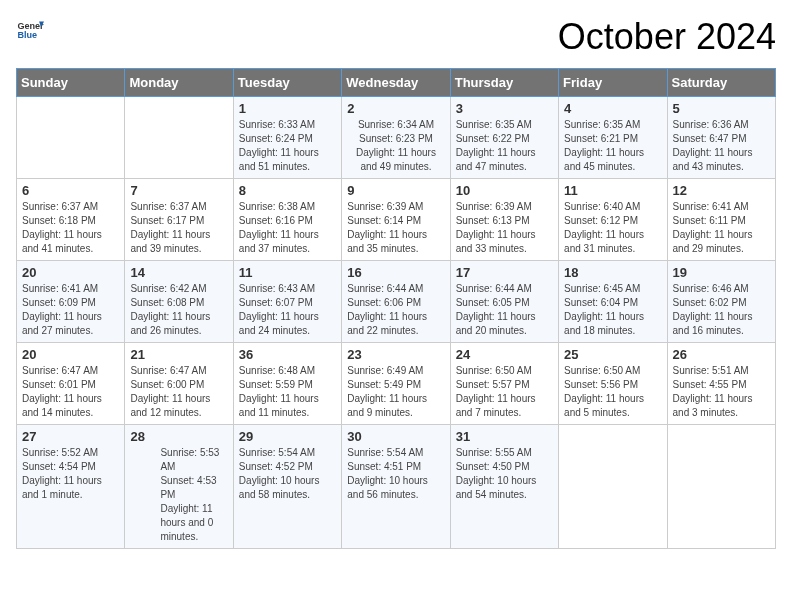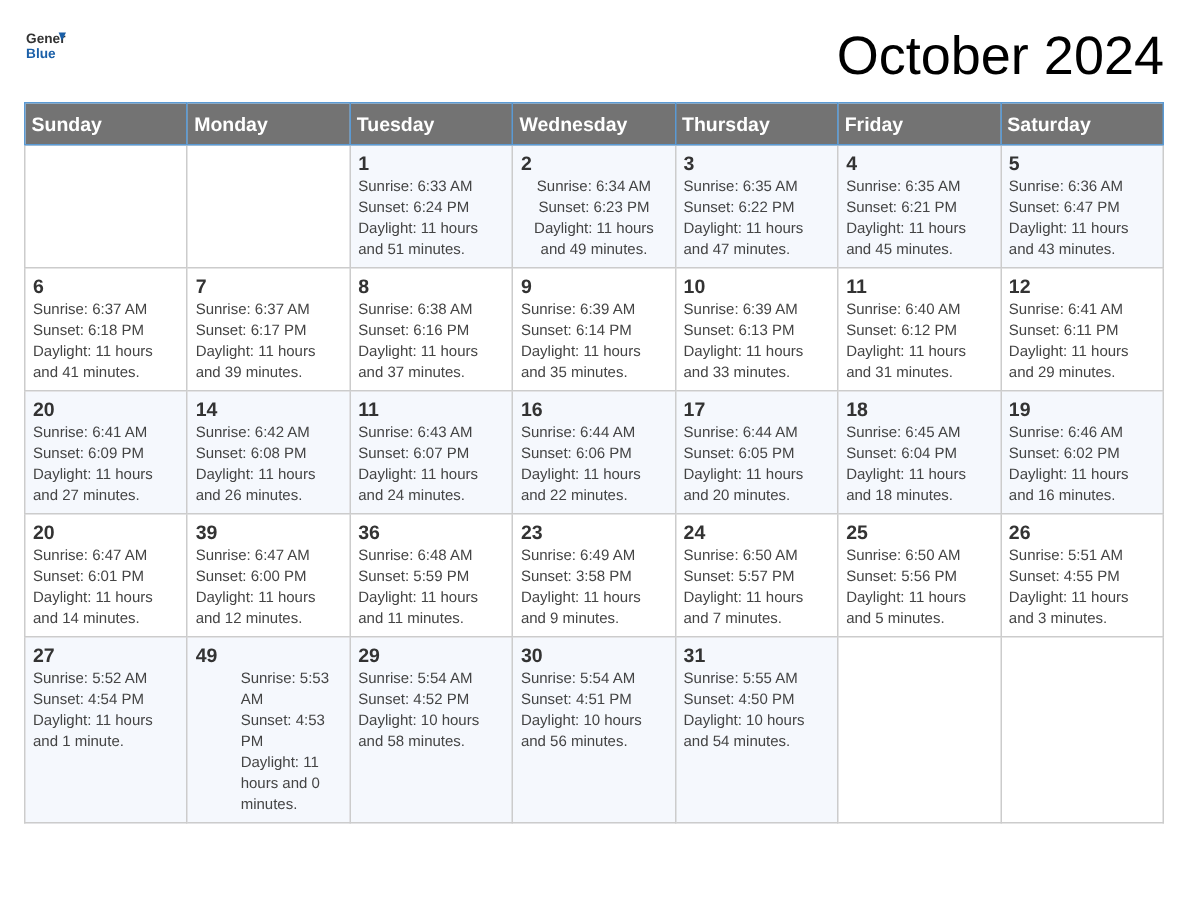--- a/index.html
+++ b/index.html
@@ -233,35 +233,35 @@
         </td>
       </tr>
       <tr>
         <td>
           <span class="day-num">20</span>
           <div class="cell-info" style="white-space: pre-line;">Sunrise: 6:47 AM
 Sunset: 6:01 PM
 Daylight: 11 hours and 14 minutes.</div>
         </td>
         <td>
-          <span class="day-num">39</span>
+          <span class="day-num">21</span>
           <div class="cell-info" style="white-space: pre-line;">Sunrise: 6:47 AM
 Sunset: 6:00 PM
 Daylight: 11 hours and 12 minutes.</div>
         </td>
         <td>
           <span class="day-num">36</span>
           <div class="cell-info" style="white-space: pre-line;">Sunrise: 6:48 AM
 Sunset: 5:59 PM
 Daylight: 11 hours and 11 minutes.</div>
         </td>
         <td>
           <span class="day-num">23</span>
           <div class="cell-info" style="white-space: pre-line;">Sunrise: 6:49 AM
-Sunset: 3:58 PM
+Sunset: 5:49 PM
 Daylight: 11 hours and 9 minutes.</div>
         </td>
         <td>
           <span class="day-num">24</span>
           <div class="cell-info" style="white-space: pre-line;">Sunrise: 6:50 AM
 Sunset: 5:57 PM
 Daylight: 11 hours and 7 minutes.</div>
         </td>
         <td>
           <span class="day-num">25</span>
@@ -277,21 +277,21 @@
         </td>
       </tr>
       <tr>
         <td>
           <span class="day-num">27</span>
           <div class="cell-info" style="white-space: pre-line;">Sunrise: 5:52 AM
 Sunset: 4:54 PM
 Daylight: 11 hours and 1 minute.</div>
         </td>
         <td>
-          <span class="day-num">49</span>
+          <span class="day-num">28</span>
           <div class="cell-info" style="white-space: pre-line; margin-left: 30px;">Sunrise: 5:53 AM
 Sunset: 4:53 PM
 Daylight: 11 hours and 0 minutes.</div>
         </td>
         <td>
           <span class="day-num">29</span>
           <div class="cell-info" style="white-space: pre-line;">Sunrise: 5:54 AM
 Sunset: 4:52 PM
 Daylight: 10 hours and 58 minutes.</div>
         </td>

